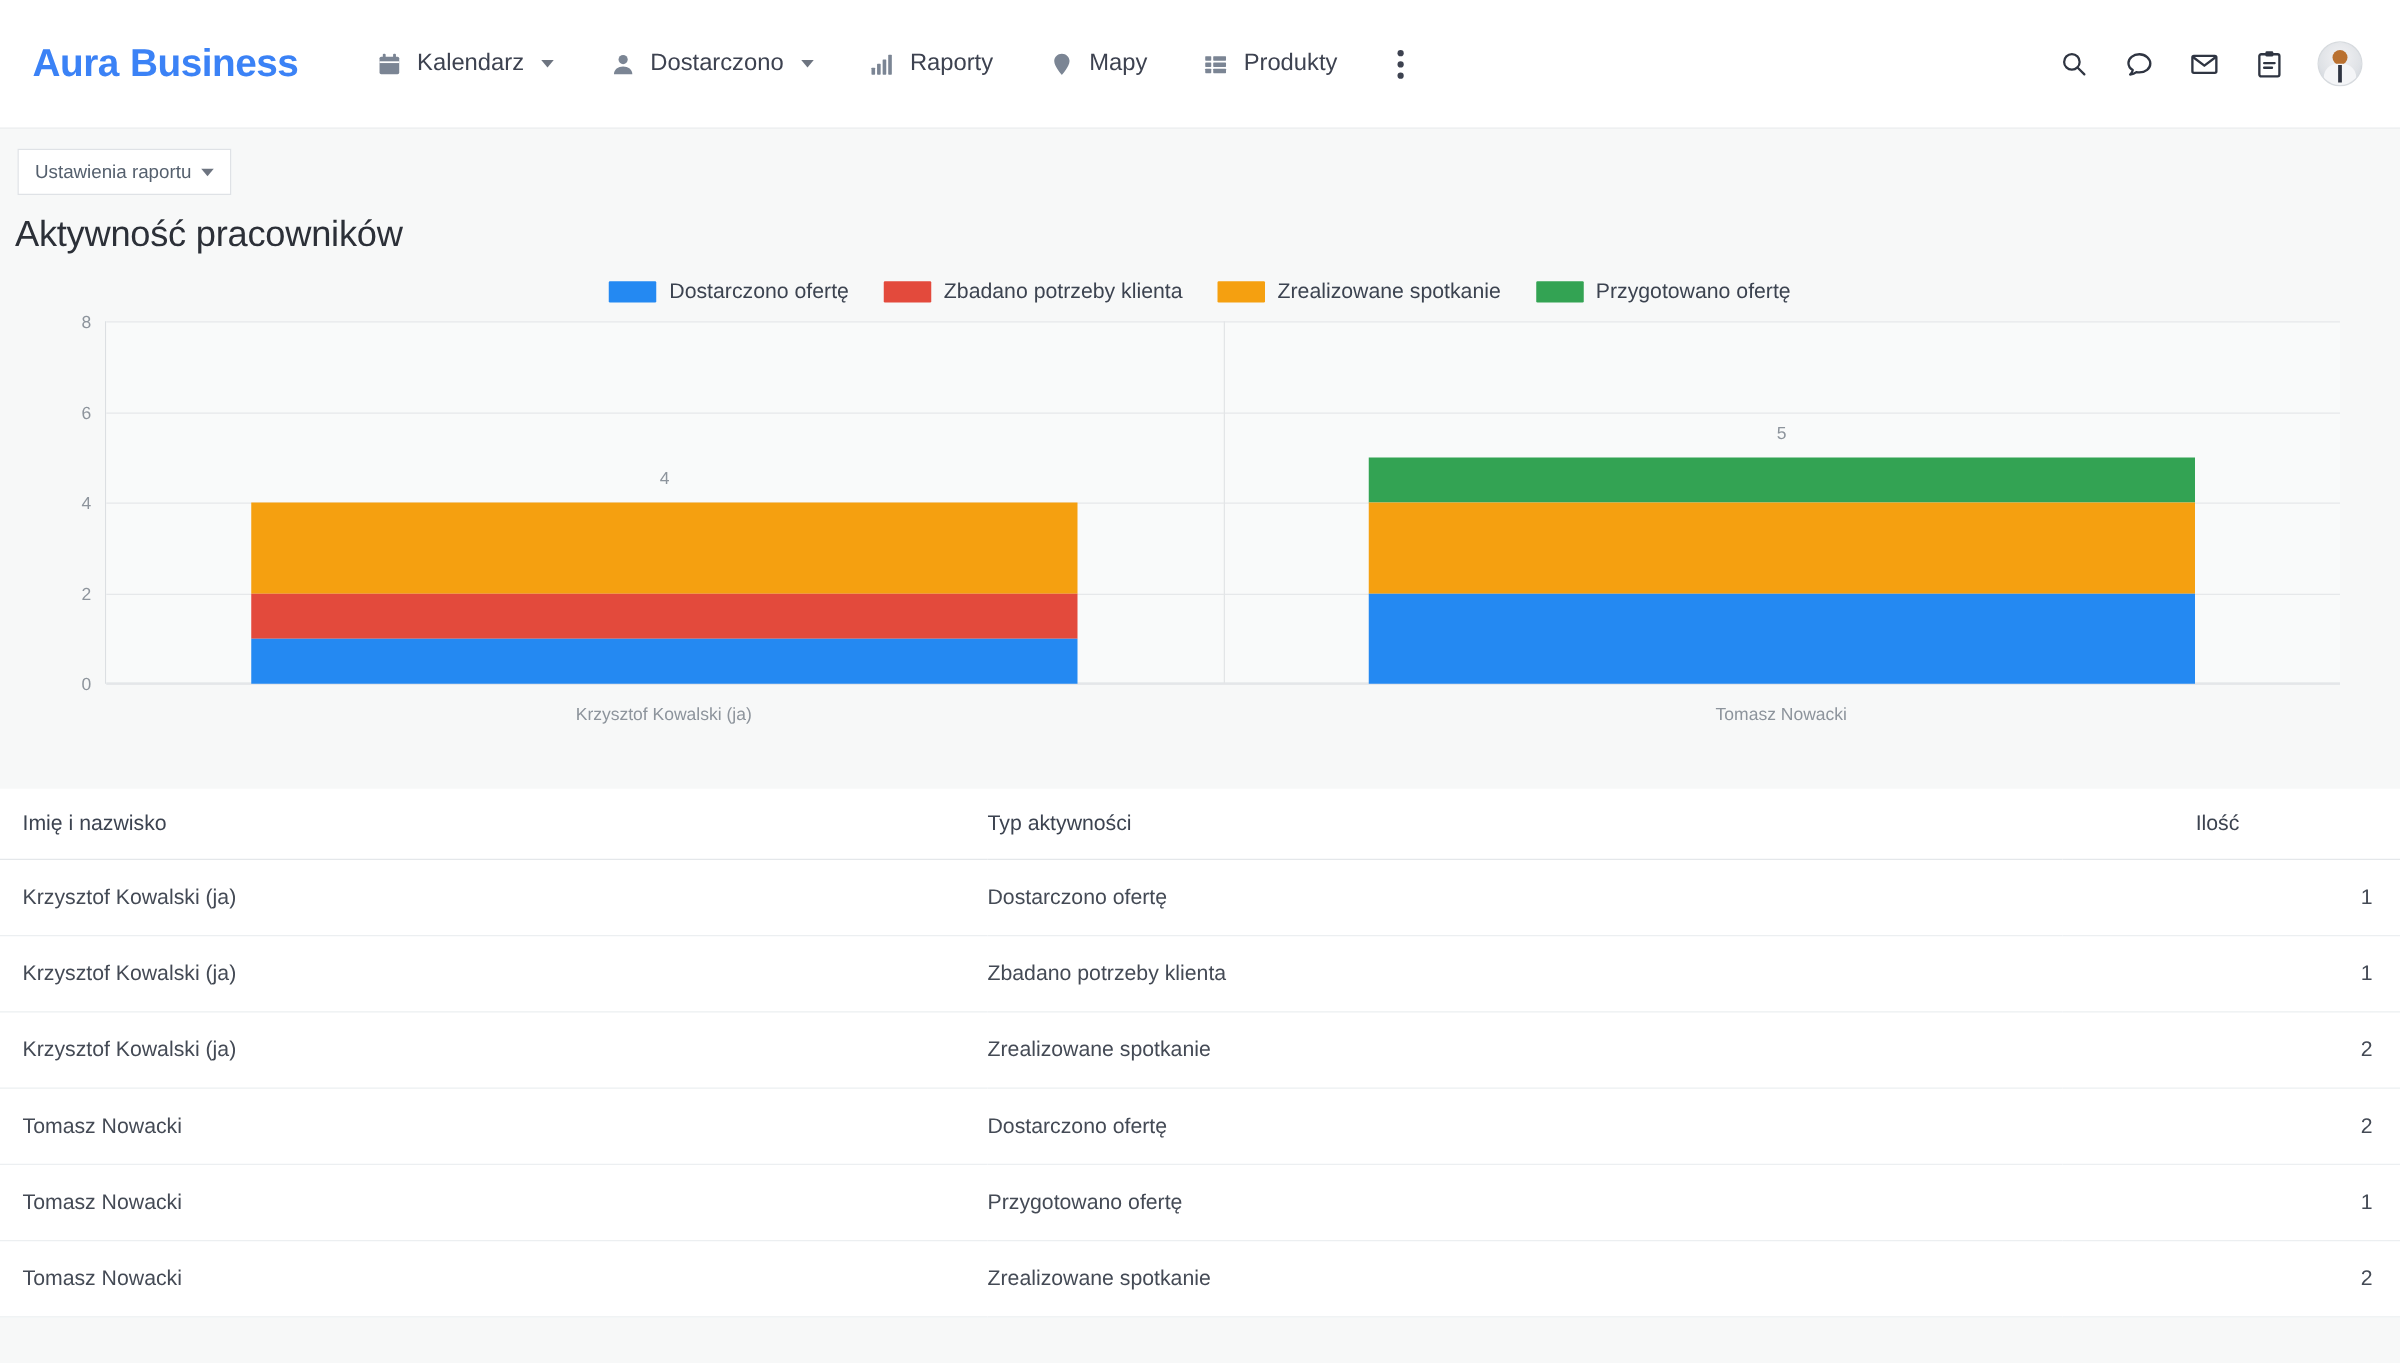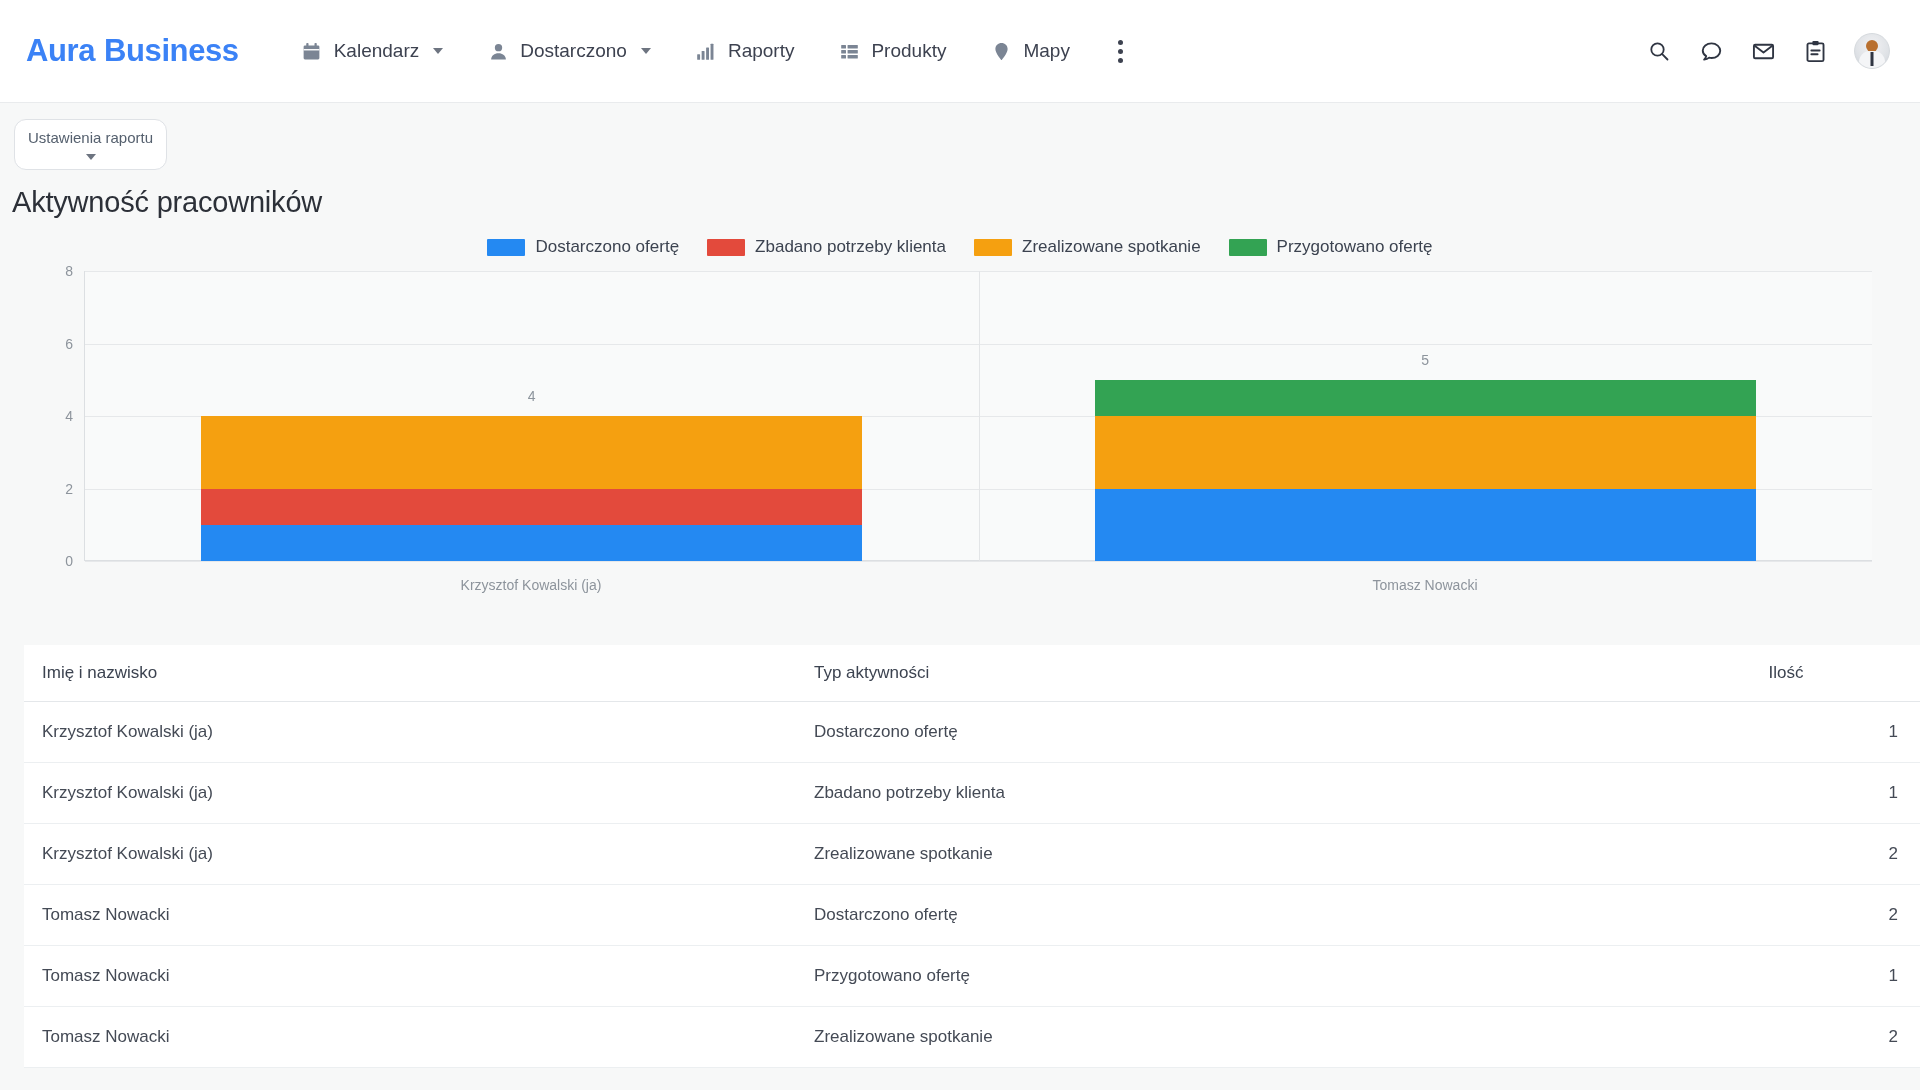--- a/index.html
+++ b/index.html
@@ -72,26 +72,25 @@
   .avatar .head { position:absolute; left:50%; top:17%; width:12px; height:12px; border-radius:50%; background:#b9702f; transform:translateX(-50%); }
   .avatar .body { position:absolute; left:50%; top:50%; width:26px; height:22px; border-radius:11px 11px 0 0; background:#f4f5f7; transform:translateX(-50%); }
   .avatar .tie  { position:absolute; left:50%; top:52%; width:3px; height:14px; background:#2f3542; transform:translateX(-50%); }
 
   
   .subbar { background: #f7f8f8; padding: 16px 0 0 14px; }
   .settings-btn {
     display: inline-flex; align-items: center; gap: 8px;
     background: #ffffff;
     border: 1px solid #dfe2e6;
-    border-radius: 12px;
+    border-radius: 0;
     padding: 9px 13px;
     font-size: 15px;
     color: #55606e;
     cursor: pointer;
-    flex-direction: column;
   }
   .settings-btn .caret {
     width: 0; height: 0;
     border-left: 5px solid transparent;
     border-right: 5px solid transparent;
     border-top: 6px solid #6d7480;
   }
   .page-title {
     font-size: 29px;
     color: #2c3038;
@@ -131,21 +130,21 @@
   .bar { width: 74%; position: relative; display: flex; flex-direction: column-reverse; }
   .seg { width: 100%; }
   .bar-total {
     position: absolute; left: 50%; transform: translateX(-50%);
     font-size: 14px; color: #8d949c;
   }
   .xlabels { display: flex; margin: 0 48px 0 84px; }
   .xlabel { flex: 1; text-align: center; font-size: 14px; color: #8d949c; padding-top: 16px; }
 
   
-  .table-card { background: #ffffff; margin-top: 14px; margin-left: 24px; }
+  .table-card { background: #ffffff; margin-top: 14px; }
   table { width: 100%; border-collapse: collapse; }
   thead th {
     font-size: 17px; color: #3c4350; font-weight: 400;
     text-align: left; padding: 18px 0 18px 0;
     border-bottom: 1px solid #e4e7ea;
   }
   tbody td {
     font-size: 17px; color: #444a55; font-weight: 400;
     padding: 20px 0 20px 0;
     border-bottom: 1px solid #eceff1;
@@ -195,37 +194,37 @@
             <rect x="7.6" y="11.5" width="3.3" height="10" rx="0.6"></rect>
             <rect x="12.7" y="7.5" width="3.3" height="14" rx="0.6"></rect>
             <rect x="17.8" y="3.2" width="3.3" height="18.3" rx="0.6"></rect>
           </svg>
         </span>
         <span>Raporty</span>
       </div>
       <div class="navitem">
         <span class="navicon">
           <svg width="21" height="21" viewBox="0 0 24 24" fill="currentColor">
+            <path d="M12 2.2c-3.9 0-7 3-7 6.8 0 4.9 7 12.8 7 12.8s7-7.9 7-12.8c0-3.8-3.1-6.8-7-6.8z"></path>
+          </svg>
+        </span>
+        <span>Mapy</span>
+      </div>
+      <div class="navitem">
+        <span class="navicon">
+          <svg width="21" height="21" viewBox="0 0 24 24" fill="currentColor">
             <rect x="2.5" y="4.5" width="5.5" height="4.2" rx="0.6"></rect>
             <rect x="9.8" y="4.5" width="11.7" height="4.2" rx="0.6"></rect>
             <rect x="2.5" y="10.2" width="5.5" height="4.2" rx="0.6"></rect>
             <rect x="9.8" y="10.2" width="11.7" height="4.2" rx="0.6"></rect>
             <rect x="2.5" y="15.9" width="5.5" height="4.2" rx="0.6"></rect>
             <rect x="9.8" y="15.9" width="11.7" height="4.2" rx="0.6"></rect>
           </svg>
         </span>
         <span>Produkty</span>
-      </div>
-      <div class="navitem">
-        <span class="navicon">
-          <svg width="21" height="21" viewBox="0 0 24 24" fill="currentColor">
-            <path d="M12 2.2c-3.9 0-7 3-7 6.8 0 4.9 7 12.8 7 12.8s7-7.9 7-12.8c0-3.8-3.1-6.8-7-6.8z"></path>
-          </svg>
-        </span>
-        <span>Mapy</span>
       </div>
     </div>
 
   <div class="kebab">
     <i></i>
     <i></i>
     <i></i>
   </div>
 
   <div class="navright">

